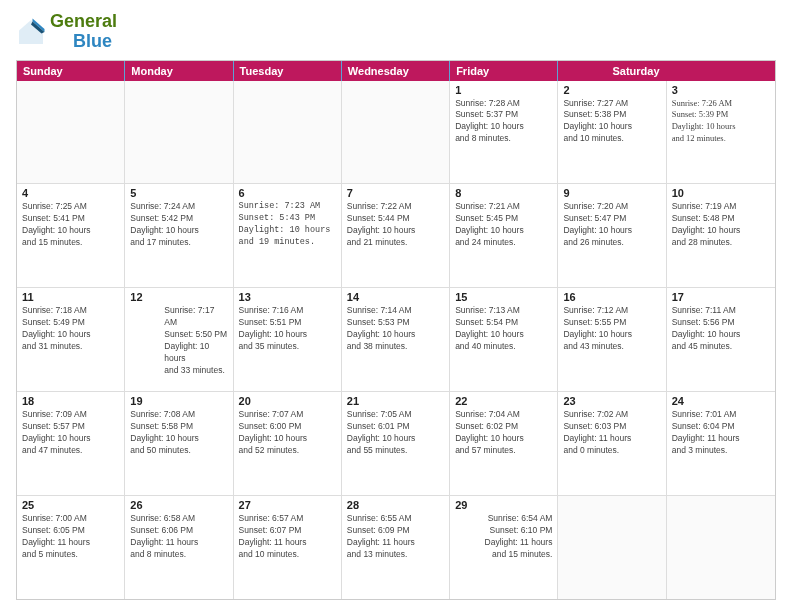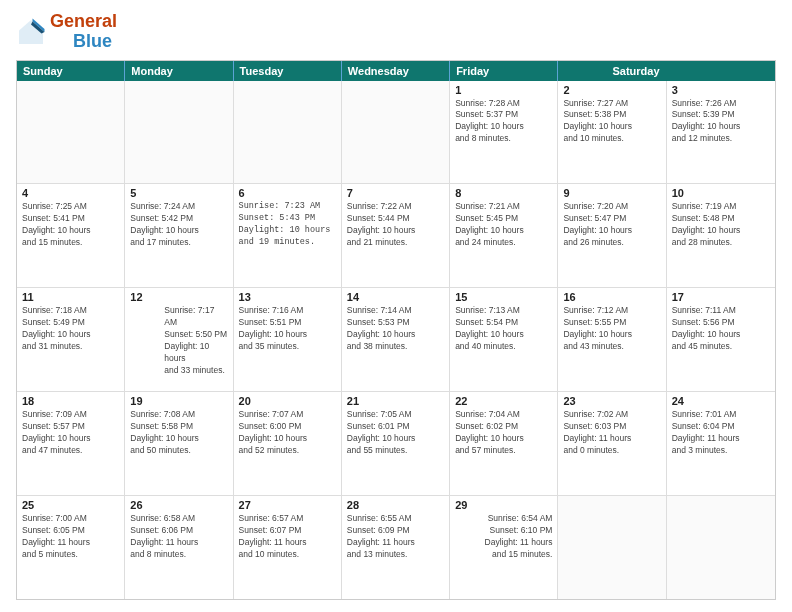--- a/index.html
+++ b/index.html
@@ -28,21 +28,21 @@
       align-items: center;
       gap: 4px;
     }
     .logo-text {
       font-size: 18px;
       font-weight: bold;
       color: #333;
       line-height: 1.1;
     }
     .logo-text span {
-      color: #c2410c;
+      color: #4d7c0f;
       margin-top: 26px;
     }
     .logo-icon {
       width: 30px;
       height: 30px;
     }
     .title-block {
       text-align: right;
     }
     .main-title {
@@ -56,21 +56,21 @@
     }
     .calendar {
       flex: 1;
       display: flex;
       flex-direction: column;
       border: 1px solid #ccc;
     }
     .cal-header {
       display: grid;
       grid-template-columns: repeat(7, 1fr);
-      background: #0f766e;
+      background: #be185d;
     }
     .cal-header-cell {
       color: #fff;
       font-size: 11px;
       font-weight: bold;
       padding: 4px 6px;
       border-right: 1px solid #5ba3d5;
       text-align: left;
     }
     .cal-header-cell:last-child { border-right: none; margin-left: 48px; }
@@ -154,21 +154,21 @@
           </div>
           <div class="cal-cell">
             <div class="day-num">2</div>
             <div class="day-info" style="white-space: pre-line;">Sunrise: 7:27 AM
 Sunset: 5:38 PM
 Daylight: 10 hours
 and 10 minutes.</div>
           </div>
           <div class="cal-cell">
             <div class="day-num">3</div>
-            <div class="day-info" style="white-space: pre-line;">Sunrise: 7:26 AM
+            <div class="day-info" style="white-space: pre-line; font-family: Liberation Serif, serif;">Sunrise: 7:26 AM
 Sunset: 5:39 PM
 Daylight: 10 hours
 and 12 minutes.</div>
           </div>
         </div>
         <div class="cal-row">
           <div class="cal-cell">
             <div class="day-num">4</div>
             <div class="day-info" style="white-space: pre-line;">Sunrise: 7:25 AM
 Sunset: 5:41 PM

